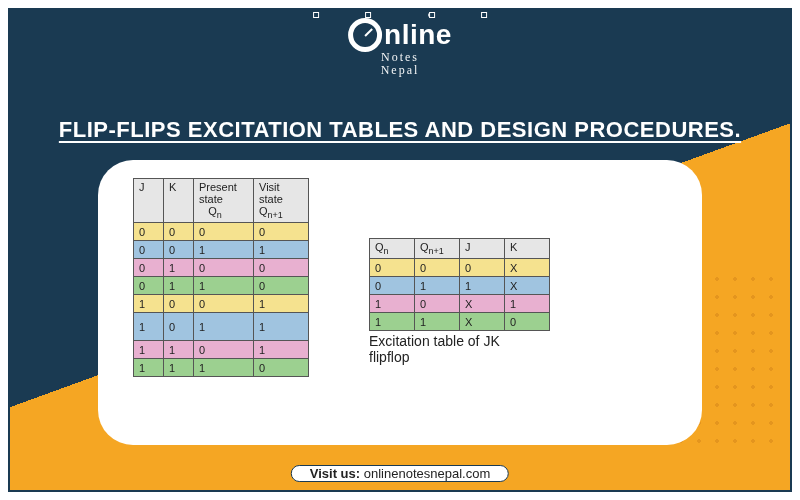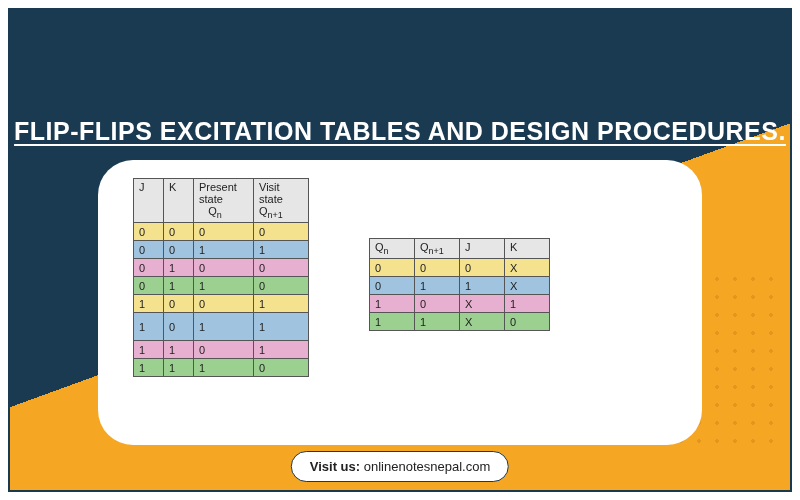--- a/index.html
+++ b/index.html
@@ -90,21 +90,21 @@
     background: #1a3a52;
   }
   .title {
     position: absolute;
     top: 107px;
     left: 0;
     right: 0;
     text-align: center;
     color: #fff;
     font-weight: 700;
-    font-size: 25px;
+    font-size: 22px;
     letter-spacing: 0.5px;
     text-decoration: underline;
     text-underline-offset: 4px;
   }
   .card {
     position: absolute;
     top: 150px;
     left: 88px;
     right: 88px;
     bottom: 45px;
@@ -149,35 +149,50 @@
   }
   .right-section { margin-top: 60px; }
   .visit-badge {
     position: absolute;
     bottom: 8px;
     left: 50%;
     transform: translateX(-50%);
     background: #fff;
     border: 1.5px solid #1a3a52;
     border-radius: 18px;
-    padding: 7px 18px;
+    padding: 0 18px;
     font-size: 13px;
     color: #222;
     white-space: nowrap;
     margin-top: 35px;
   }
   .visit-badge b { font-weight: 700; }
 </style>
 </head>
 <body>
 
 <div class="frame">
   <div class="diag-bg"></div>
   <div class="dots"></div>
 
+  <div class="logo">
+    <div class="logo-markers">
+      <span style="left:0"></span>
+        <span style="left:52px"></span>
+        <span style="left:115px;border-radius:50%"></span>
+        <span style="right:52px"></span>
+        <span style="right:0"></span>
+    </div>
+    <div class="logo-main">
+      <span class="logo-o"></span>
+        <span>nline</span>
+    </div>
+    <div class="logo-sub">Notes</div>
+    <div class="logo-sub">Nepal</div>
+  </div>
 
   <div class="title">FLIP-FLIPS EXCITATION TABLES AND DESIGN PROCEDURES.</div>
 
   <div class="card">
     <div class="tables-wrap">
 
       <div class="tbl-section">
         <table class="tbl">
           <tbody>
               <tr>
@@ -274,20 +289,24 @@
                 <td>1</td>
               </tr>
           <tr class="r-green">
                 <td>1</td>
                 <td>1</td>
                 <td>X</td>
                 <td>0</td>
               </tr>
         </tbody>
           </table>
+        <div class="caption">
+          <span>Excitation table of JK</span><br>
+          <span>flipflop</span>
+        </div>
       </div>
 
     </div>
   </div>
 
   <div class="visit-badge">
     <b>Visit us:</b>
     <span>onlinenotesnepal.com</span>
   </div>
 </div>

